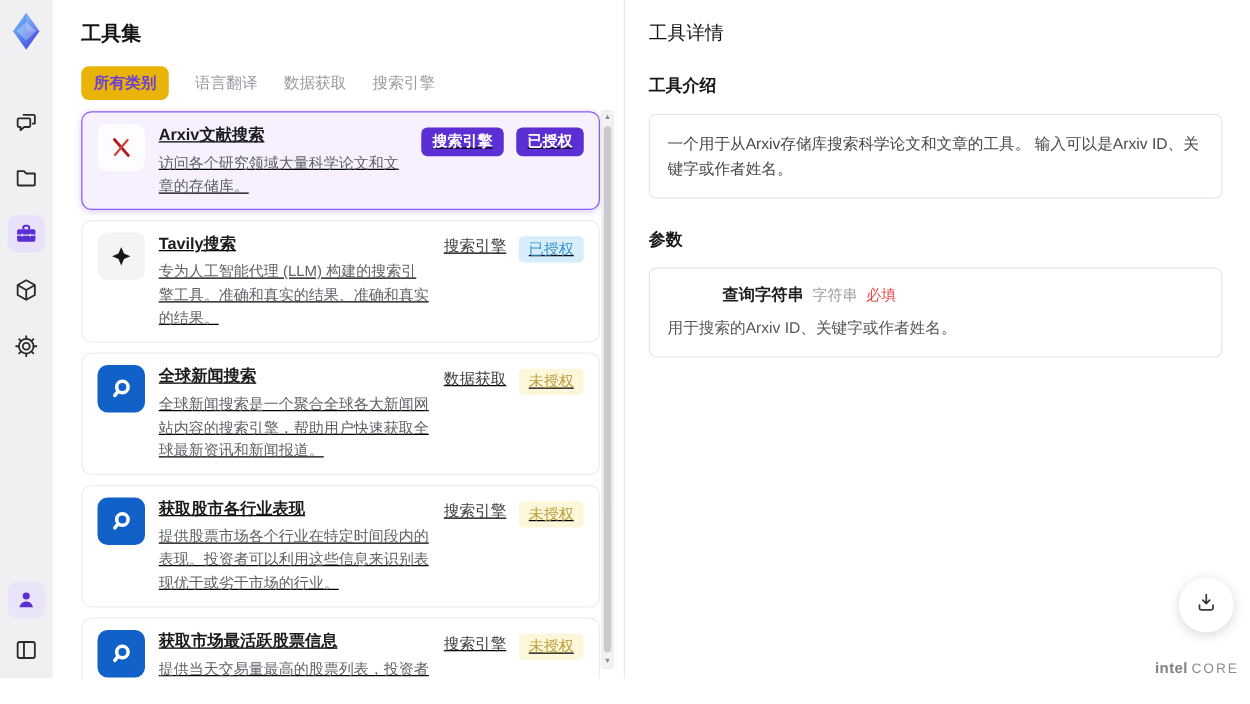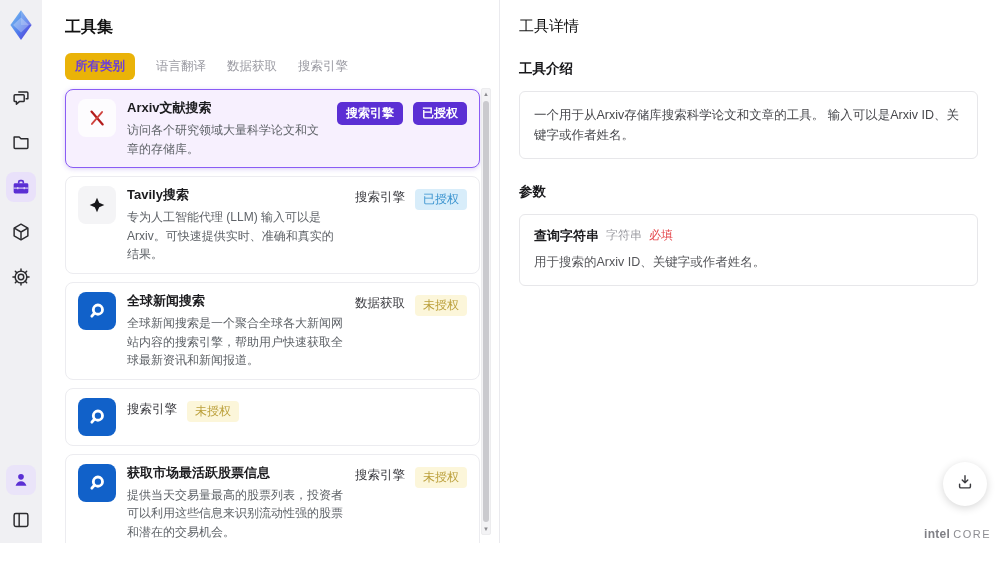--- a/index.html
+++ b/index.html
@@ -14,21 +14,21 @@
   .rail-bottom{margin-top:auto;margin-bottom:8px;display:flex;flex-direction:column;gap:10px;align-items:center;}
   .rail-item svg{display:block;}
 
   
   .list-panel{width:458px;flex:none;box-sizing:border-box;padding:17px 0 0 23px;position:relative;border-right:1px solid #eaeaee;}
   .list-title{font-size:16px;font-weight:bold;color:#121212;}
   .tabs{display:flex;align-items:center;gap:21px;margin-top:15px;font-size:12.5px;color:#9a9aa2;}
   .tab{cursor:pointer;white-space:nowrap;}
   .tab.active{background:#eab308;color:#6b3fd6;font-weight:bold;padding:5px 10px;border-radius:6px;}
   .cards{margin-top:9px;width:415px;display:flex;flex-direction:column;gap:8px;}
-  .card{background:#fff;border:1px solid #ececf0;border-radius:8px;padding:9px 12px;display:flex;gap:11px;box-sizing:border-box;cursor:pointer;}
+  .card{background:#fff;border:1px solid #ececf0;border-radius:8px;padding:9px 12px;display:flex;gap:11px;box-sizing:border-box;cursor:pointer;text-decoration:underline;}
   .card.selected{background:#f7f0fe;border:1.5px solid #8a5cf5;box-shadow:0 1px 5px rgba(122,82,220,.28);}
   .tool-icon{width:38px;height:38px;border-radius:8px;flex:none;display:flex;align-items:center;justify-content:center;}
   .tool-icon svg{display:none;}
   .tool-icon.arxiv{background:#fdfcfe;}
   .tool-icon.arxiv svg[data-name="arxiv-logo-icon"]{display:block;}
   .tool-icon.star{background:#f4f4f6;}
   .tool-icon.star svg[data-name="tavily-star-icon"]{display:block;}
   .tool-icon.news{background:#1161c9;}
   .tool-icon.news svg[data-name="news-search-icon"]{display:block;}
   .tool-body{flex:1;min-width:0;}
@@ -45,21 +45,21 @@
   .scrollbar{position:absolute;right:8px;top:88px;bottom:8px;width:8px;background:#f3f3f5;border:1px solid #ececee;border-radius:2px;display:flex;flex-direction:column;align-items:center;justify-content:space-between;font-size:6px;color:#8b8b90;cursor:pointer;}
   .scroll-thumb{position:absolute;top:12px;bottom:12px;left:1px;right:1px;background:#cacace;border-radius:3px;}
   .scroll-arrow{z-index:1;line-height:10px;}
 
   
   .detail-panel{flex:1;box-sizing:border-box;padding:17px 22px 0 19px;}
   .detail-title{font-size:15px;font-weight:normal;color:#121212;}
   .section-heading{font-size:13.5px;font-weight:bold;color:#17171a;margin-top:24px;}
   .intro-box{margin-top:13px;border:1px solid #e7e7ea;border-radius:6px;background:#fff;padding:13px 14px;font-size:12.5px;color:#47484c;line-height:1.6;}
   .param-box{margin-top:13px;border:1px solid #e7e7ea;border-radius:6px;background:#fff;padding:12px 14px 14px;}
-  .param-head{display:flex;align-items:flex-start;gap:7px;}
+  .param-head{display:flex;align-items:center;gap:7px;margin-left:44px;}
   .param-name{font-size:13px;font-weight:bold;color:#1b1b1e;}
   .param-type{font-size:12px;color:#9a9aa0;}
   .param-required{font-size:12px;color:#e5484d;}
   .param-desc{font-size:12.5px;color:#55565a;margin-top:9px;}
 
   
   .fab{position:absolute;right:13px;bottom:37px;width:44px;height:44px;border-radius:50%;background:#fff;box-shadow:0 2px 9px rgba(0,0,0,.16);display:flex;align-items:center;justify-content:center;cursor:pointer;z-index:5;}
   .intel{position:absolute;right:9px;bottom:2px;color:#8d8d92;font-size:12px;letter-spacing:.3px;display:flex;align-items:baseline;gap:3px;}
   .intel .i1{font-weight:bold;color:#808086;}
   .intel .i2{font-size:11px;letter-spacing:1.5px;color:#8d8d92;}
@@ -179,21 +179,21 @@
   <div class="card" data-name="tool-card">
     <div class="tool-icon star" data-name="tool-icon">
 
       <svg data-name="tavily-star-icon" viewBox="0 0 24 24" width="22" height="22">
         <path d="M12 4l2.4 5.6L20 12l-5.6 2.4L12 20l-2.4-5.6L4 12l5.6-2.4z" fill="#17171a"></path>
       </svg>
 
     </div>
     <div class="tool-body">
       <div class="tool-name" data-name="tool-name">Tavily搜索</div>
-      <div class="tool-desc" data-name="tool-description">专为人工智能代理 (LLM) 输入可以是Arxiv。可快速提供实时、准确和真实的结果。</div>
+      <div class="tool-desc" data-name="tool-description">专为人工智能代理 (LLM) 构建的搜索引擎工具。准确和真实的结果、准确和真实的结果。</div>
     </div>
     <div class="tool-meta">
       <span class="cat-label" data-name="tool-category-label">搜索引擎</span>
       <span class="badge auth-yes" data-name="auth-status-badge">已授权</span>
     </div>
   </div>
 
   <div class="card" data-name="tool-card">
     <div class="tool-icon news" data-name="tool-icon">
 
@@ -214,20 +214,24 @@
   </div>
 
   <div class="card" data-name="tool-card">
     <div class="tool-icon news" data-name="tool-icon">
 
       <svg data-name="news-search-icon" viewBox="0 0 24 24" width="22" height="22" fill="none" stroke="#ffffff" stroke-linecap="round">
         <circle cx="13" cy="10.5" r="5" stroke-width="3.1"></circle>
         <path d="M9 14.5l-2.6 3.2" stroke-width="3.1"></path>
       </svg>
 
+    </div>
+    <div class="tool-body">
+      <div class="tool-name" data-name="tool-name">获取股市各行业表现</div>
+      <div class="tool-desc" data-name="tool-description">提供股票市场各个行业在特定时间段内的表现。投资者可以利用这些信息来识别表现优于或劣于市场的行业。</div>
     </div>
     <div class="tool-meta">
       <span class="cat-label" data-name="tool-category-label">搜索引擎</span>
       <span class="badge auth-no" data-name="auth-status-badge">未授权</span>
     </div>
   </div>
 
   <div class="card" data-name="tool-card">
     <div class="tool-icon news" data-name="tool-icon">
 

